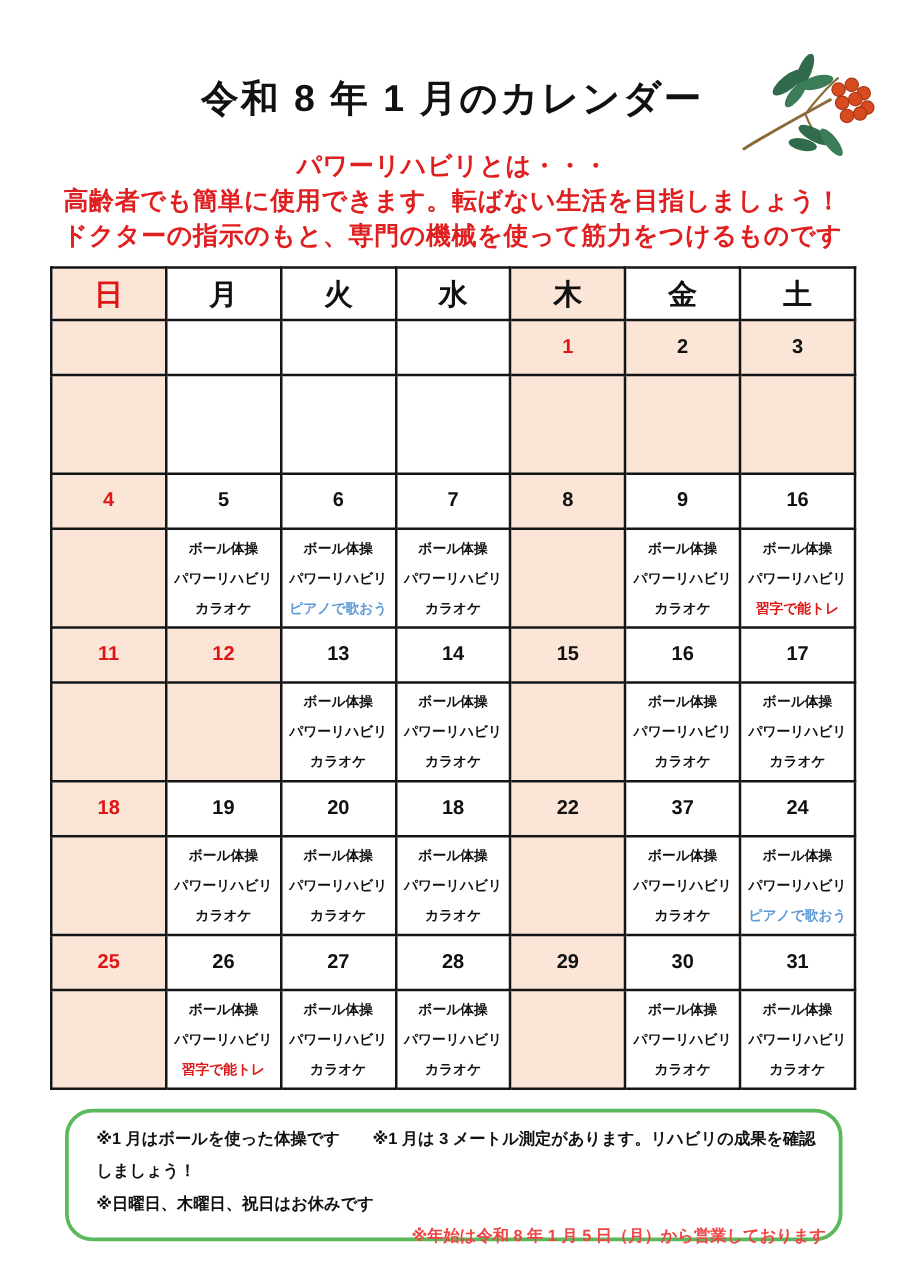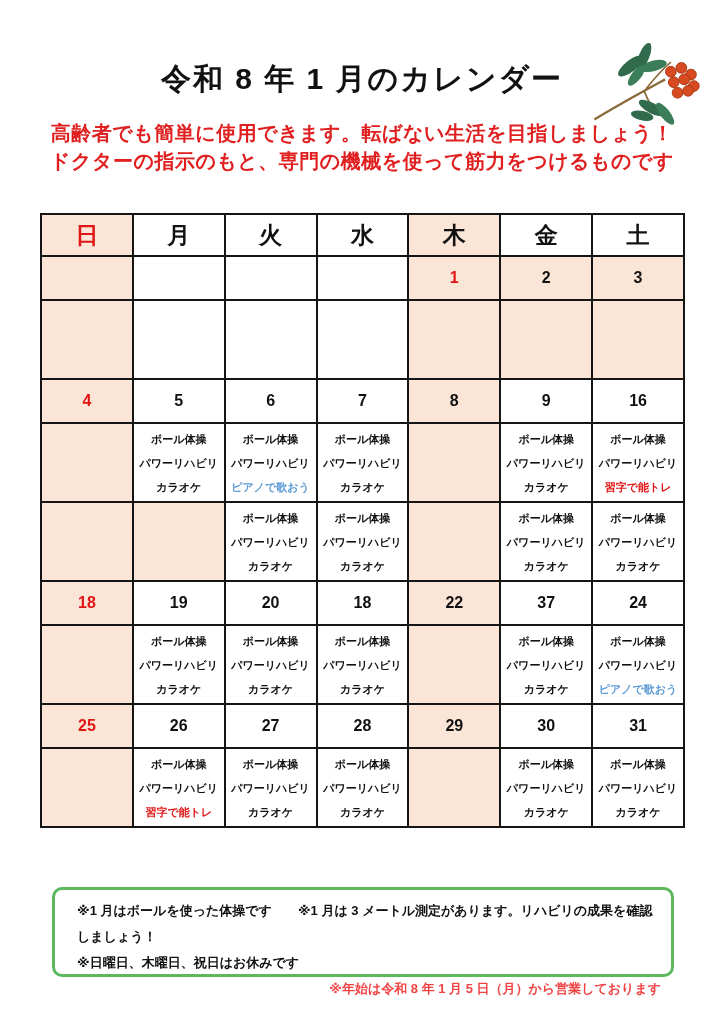--- a/index.html
+++ b/index.html
@@ -25,22 +25,22 @@
     padding:0;overflow:hidden;
   }
   tr.hdr th{height:40px;font-size:23px;font-weight:bold;color:#111;background:#fff;}
   tr.dates td{height:42px;font-size:16px;font-weight:bold;color:#111;background:#fff;}
   tr.acts td{height:77px;font-size:11px;font-weight:bold;color:#111;background:#fff;line-height:24px;}
   .shade{background:#fbe5d6 !important;}
   .red{color:#e01515 !important;}
   .c-red{color:#e01515;}
   .c-blue{color:#5b9bd5;}
   .notes{
-    position:absolute;left:52px;top:870px;width:622px;height:90px;box-sizing:border-box;
-    border:3px solid #5cb85c;border-radius:10px;background:#fff;
+    position:absolute;left:52px;top:870px;width:622px;height:106px;box-sizing:border-box;
+    border:3px solid #5cb85c;border-radius:22px;background:#fff;
     padding:8px 10px 0 22px;font-size:13px;font-weight:bold;line-height:26px;color:#111;
   }
   .note-red{color:#ef4444;text-align:right;}
   .footer{
     position:absolute;right:54px;top:970px;font-size:17px;font-weight:bold;color:#111;
     letter-spacing:1px;
   }
 </style>
 </head>
 <body>
@@ -68,20 +68,21 @@
       <circle cx="107" cy="33" r="5.6"></circle>
       <circle cx="89" cy="41" r="5.6"></circle>
       <circle cx="100" cy="38" r="5.6"></circle>
       <circle cx="110" cy="45" r="5.6"></circle>
       <circle cx="93" cy="52" r="5.6"></circle>
       <circle cx="104" cy="50" r="5.6"></circle>
     </g>
   </svg>
 
   <div class="intro">
+    <div>パワーリハビリとは・・・</div>
     <div>高齢者でも簡単に使用できます。転ばない生活を目指しましょう！</div>
     <div>ドクターの指示のもと、専門の機械を使って筋力をつけるものです</div>
   </div>
 
   <table class="cal">
     <tbody id="calendar-body">
         <tr class="hdr">
           <th class="shade red">日</th>
           <th>月</th>
           <th>火</th>
@@ -139,20 +140,29 @@
             <div>ボール体操</div>
             <div>パワーリハビリ</div>
             <div>カラオケ</div>
           </td>
           <td>
             <div>ボール体操</div>
             <div>パワーリハビリ</div>
             <div class="c-red">習字で能トレ</div>
           </td>
         </tr>
+        <tr class="dates">
+          <td class="shade red">11</td>
+          <td class="shade red">12</td>
+          <td>13</td>
+          <td>14</td>
+          <td class="shade ">15</td>
+          <td>16</td>
+          <td>17</td>
+        </tr>
         <tr class="acts">
           <td class="shade"></td>
           <td class="shade"></td>
           <td>
             <div>ボール体操</div>
             <div>パワーリハビリ</div>
             <div>カラオケ</div>
           </td>
           <td>
             <div>ボール体操</div>

